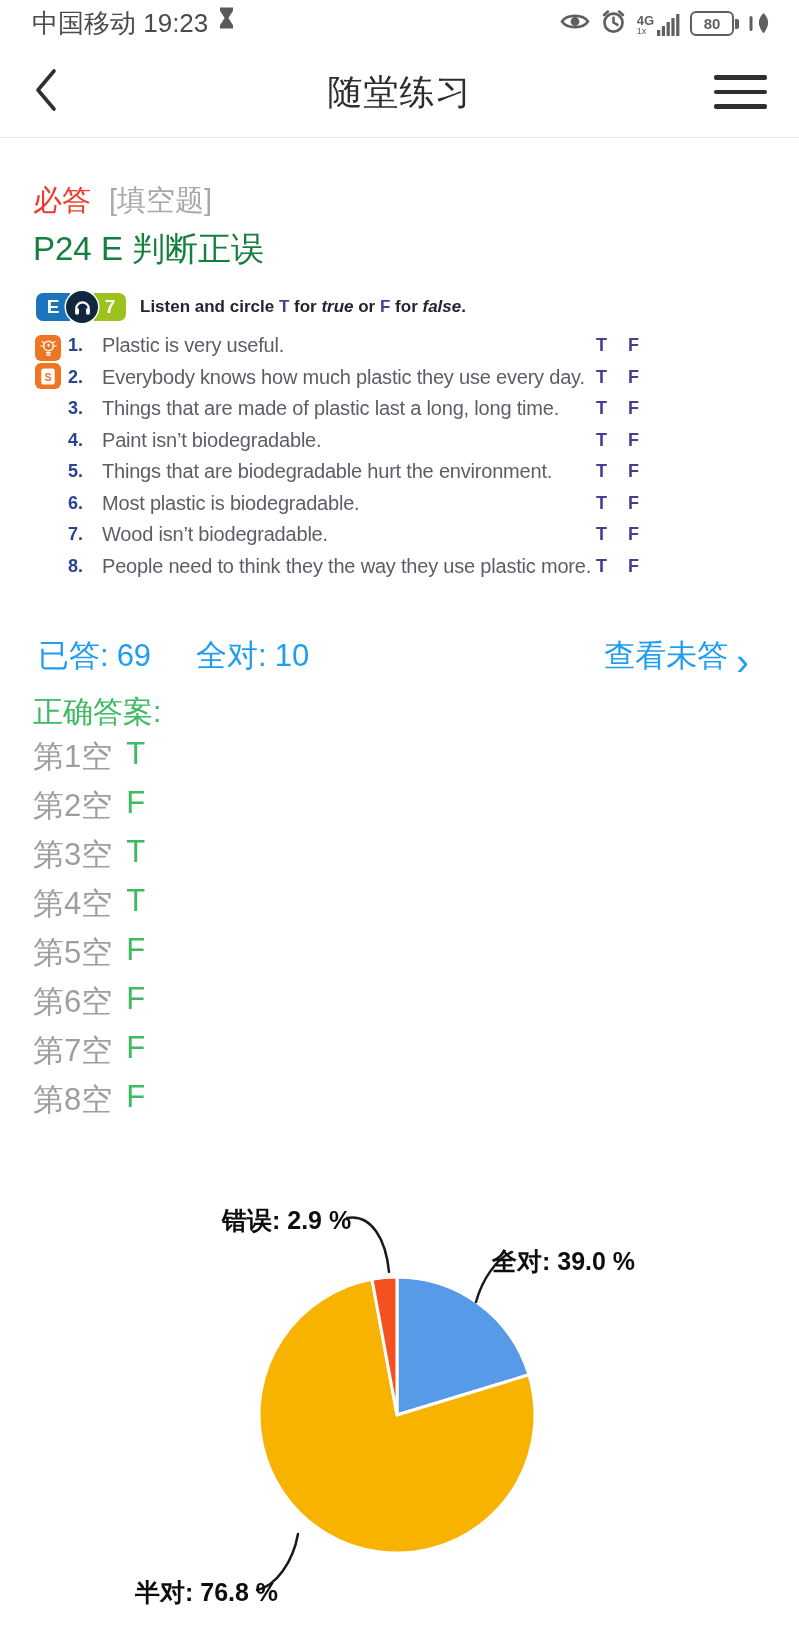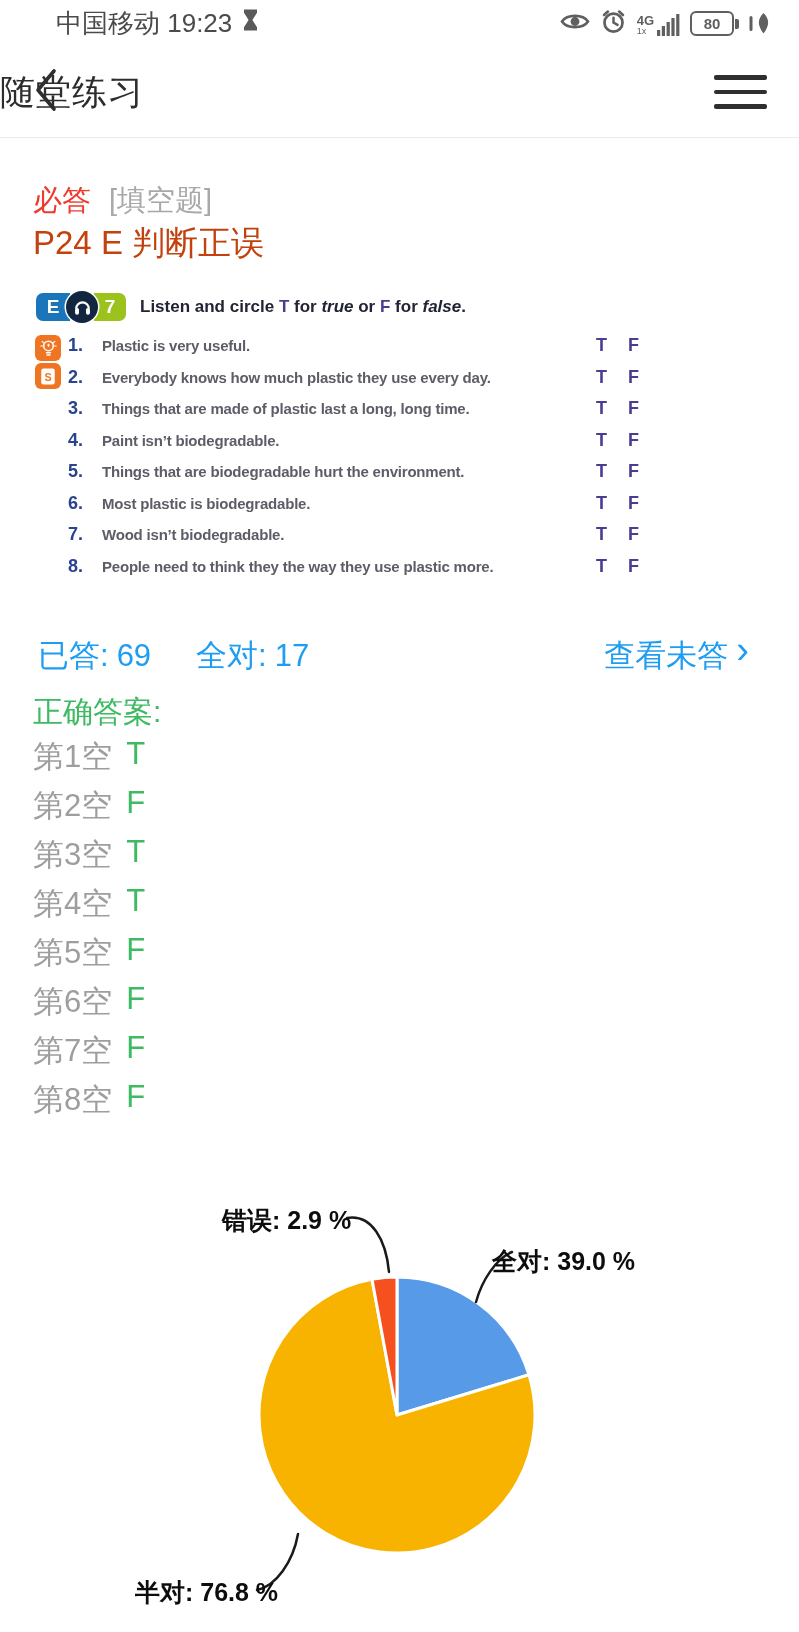--- a/index.html
+++ b/index.html
@@ -6,77 +6,77 @@
   body{
     width:799px;height:1632px;position:relative;overflow:hidden;
     background:#ffffff;
     font-family:"Liberation Sans","DejaVu Sans",sans-serif;
     color:#2e2e2e;
   }
   
   .status-bar{position:absolute;top:0;left:0;width:799px;height:47px;
     display:flex;align-items:center;justify-content:space-between;
     padding:0 28px 0 32px;box-sizing:border-box;}
-  .sb-left{display:flex;align-items:center;gap:10px;font-size:26px;font-weight:500;color:#4b4b4b;margin-left:24px;}
+  .sb-left{display:flex;align-items:flex-start;gap:10px;font-size:26px;font-weight:500;color:#4b4b4b;}
   .sb-right{display:flex;align-items:center;gap:10px;color:#5f5f5f;}
   .sig{display:flex;align-items:flex-end;gap:3px;}
   .sig-txt{display:flex;flex-direction:column;line-height:1;align-items:flex-start;}
   .sig-txt b{font-size:13px;font-weight:700;color:#5f5f5f;}
   .sig-txt i{font-size:9px;font-style:normal;color:#5f5f5f;}
   .battery{display:flex;align-items:center;}
   .batt-body{border:2.5px solid #5f5f5f;border-radius:6px;width:40px;height:21px;
     display:flex;align-items:center;justify-content:center;
     font-size:15px;font-weight:700;color:#5f5f5f;}
   .batt-nub{width:4px;height:10px;background:#5f5f5f;border-radius:0 2px 2px 0;margin-left:1px;}
   
   .nav-bar{position:absolute;top:47px;left:0;width:799px;height:91px;
     display:flex;align-items:center;justify-content:space-between;
     padding:0 32px;box-sizing:border-box;border-bottom:1px solid #ebebeb;background:#fff;}
-  .nav-title{position:absolute;left:0;right:0;
+  .nav-title{position:absolute;left:0;right:0;text-align:center;
     font-size:35px;font-weight:500;color:#2d2d2d;letter-spacing:1px;}
   .back-btn{width:40px;height:50px;display:flex;align-items:center;z-index:2;}
   .menu-btn{display:flex;flex-direction:column;gap:10px;z-index:2;padding:4px 0;}
   .menu-btn div{width:53px;height:4.5px;background:#2f2f2f;border-radius:2px;}
   
   .q-header{position:absolute;top:180px;left:33px;right:33px;}
   .q-tagline{font-size:29px;line-height:40px;}
   .q-tag{color:#ee3a2c;font-weight:500;}
   .q-type{color:#a8a8a8;margin-left:10px;}
-  .q-title{font-size:33px;line-height:46px;color:#c2410c;font-weight:500;}
+  .q-title{font-size:33px;line-height:46px;color:#15803d;font-weight:500;margin-top:6px;}
   
   .worksheet{position:absolute;top:288px;left:36px;width:640px;}
   .ws-header{display:flex;align-items:center;padding-top:4px;height:30px;}
   .badge{display:flex;align-items:center;}
   .badge-e{width:34px;height:28px;background:#1b75bb;border-radius:7px 0 0 7px;
     display:flex;align-items:center;justify-content:center;color:#fff;font-weight:700;font-size:19px;}
   .badge-circle{width:32px;height:32px;background:#12273f;border-radius:50%;margin:0 -4px;z-index:1;
     display:flex;align-items:center;justify-content:center;box-shadow:0 0 0 1.5px #fff;}
   .badge-7{width:32px;height:28px;background:#9cc21d;border-radius:0 7px 7px 0;
     display:flex;align-items:center;justify-content:center;color:#fff;font-weight:700;font-size:19px;}
   .ws-instruction{margin-left:14px;font-size:17px;font-weight:600;color:#222433;}
   .ws-instruction span{white-space:pre;}
   .tf-letter{color:#4b3c8f;font-weight:700;}
   .ital{font-style:italic;font-weight:600;}
   .ws-list{margin-top:8px;position:relative;}
   .ws-row{position:relative;height:31.5px;display:flex;align-items:center;}
   .ws-num{margin-left:32px;width:24px;font-size:18px;font-weight:700;color:#2a4390;}
-  .ws-text{margin-left:10px;font-size:15px;color:#5c5d66;letter-spacing:-0.2px;font-weight:bold;}
+  .ws-text{margin-left:10px;font-size:20px;color:#5c5d66;letter-spacing:-0.2px;}
   .ws-t{position:absolute;left:560px;font-size:18px;font-weight:700;color:#4b3c8f;}
   .ws-f{position:absolute;left:592px;font-size:18px;font-weight:700;color:#4b3c8f;}
   .margin-icon{position:absolute;left:-1px;width:26px;height:26px;background:#f07522;border-radius:6px;
     display:flex;align-items:center;justify-content:center;}
   .mi-1{top:5px;}
   .mi-2{top:33px;}
   
   .stats-row{position:absolute;top:634px;left:30px;right:50px;height:44px;
     display:flex;align-items:center;justify-content:space-between;
     font-size:31px;color:#1e9df2;}
   .stats-left{display:flex;gap:37px;}
   .stat-pair span{margin-left:8px;}
-  .view-link{display:flex;align-items:flex-start;cursor:pointer;}
+  .view-link{display:flex;align-items:flex-end;cursor:pointer;}
   .view-chevron{font-size:38px;line-height:30px;margin-left:8px;font-weight:400;}
   
   .correct-heading{position:absolute;top:692px;left:33px;font-size:30px;line-height:40px;color:#3dba62;}
   .answers{position:absolute;top:736px;left:33px;}
   .ans-row{height:49px;display:flex;font-size:31px;}
   .ans-label{color:#9e9e9e;}
   .ans-value{color:#3dba62;margin-left:14px;}
   
   .chart{position:absolute;top:1120px;left:0;width:799px;height:512px;padding-left:13px;}
   .chart svg{position:absolute;top:0;left:0;}
@@ -248,21 +248,21 @@
       <span class="ws-text">People need to think they the way they use plastic more.</span>
       <span class="ws-t">T</span>
       <span class="ws-f">F</span>
     </div>
   </div>
 </div>
 
 <div class="stats-row">
   <div class="stats-left">
     <span class="stat-pair"><span>已答:</span><span>69</span></span>
-    <span class="stat-pair"><span>全对:</span><span>17</span></span>
+    <span class="stat-pair"><span>全对:</span><span>10</span></span>
   </div>
   <div class="view-link">
     <span>查看未答</span>
     <span class="view-chevron">›</span>
   </div>
 </div>
 
 <div class="correct-heading">正确答案:</div>
 
 <div class="answers">

